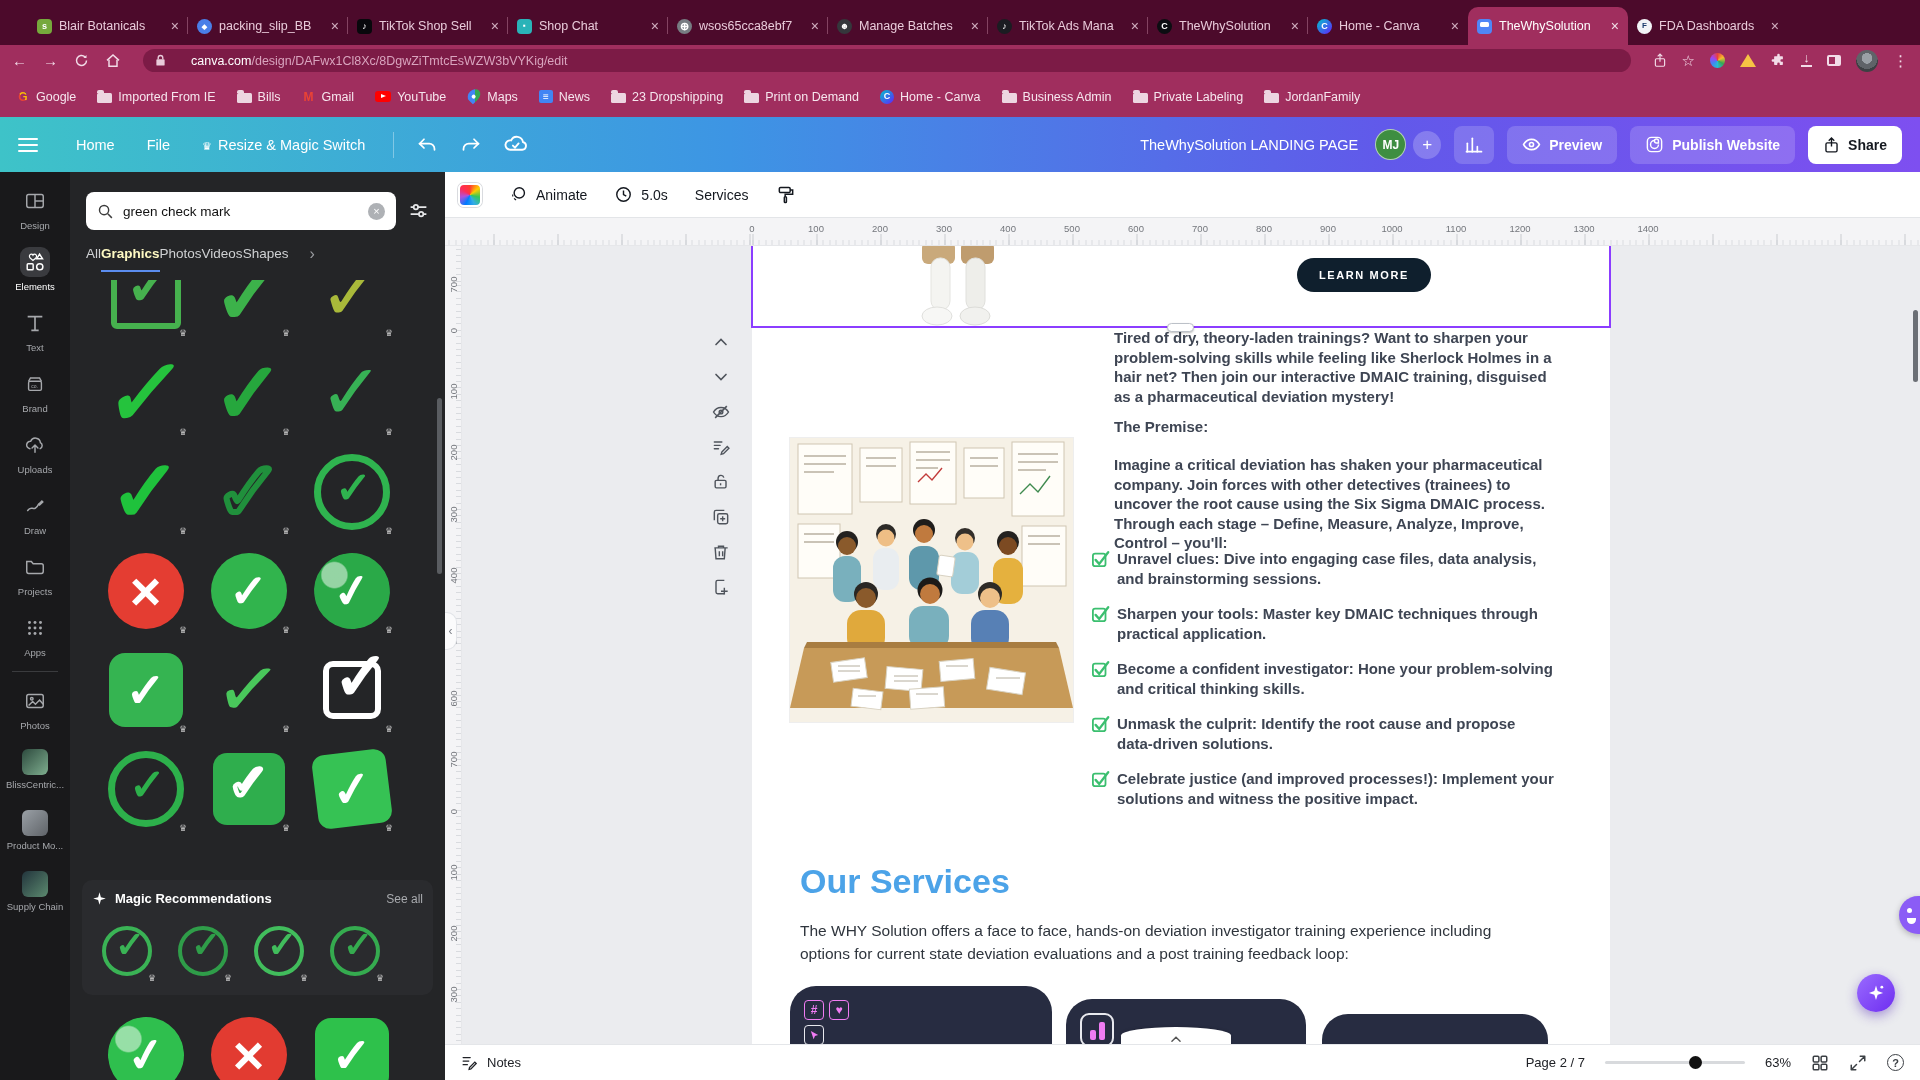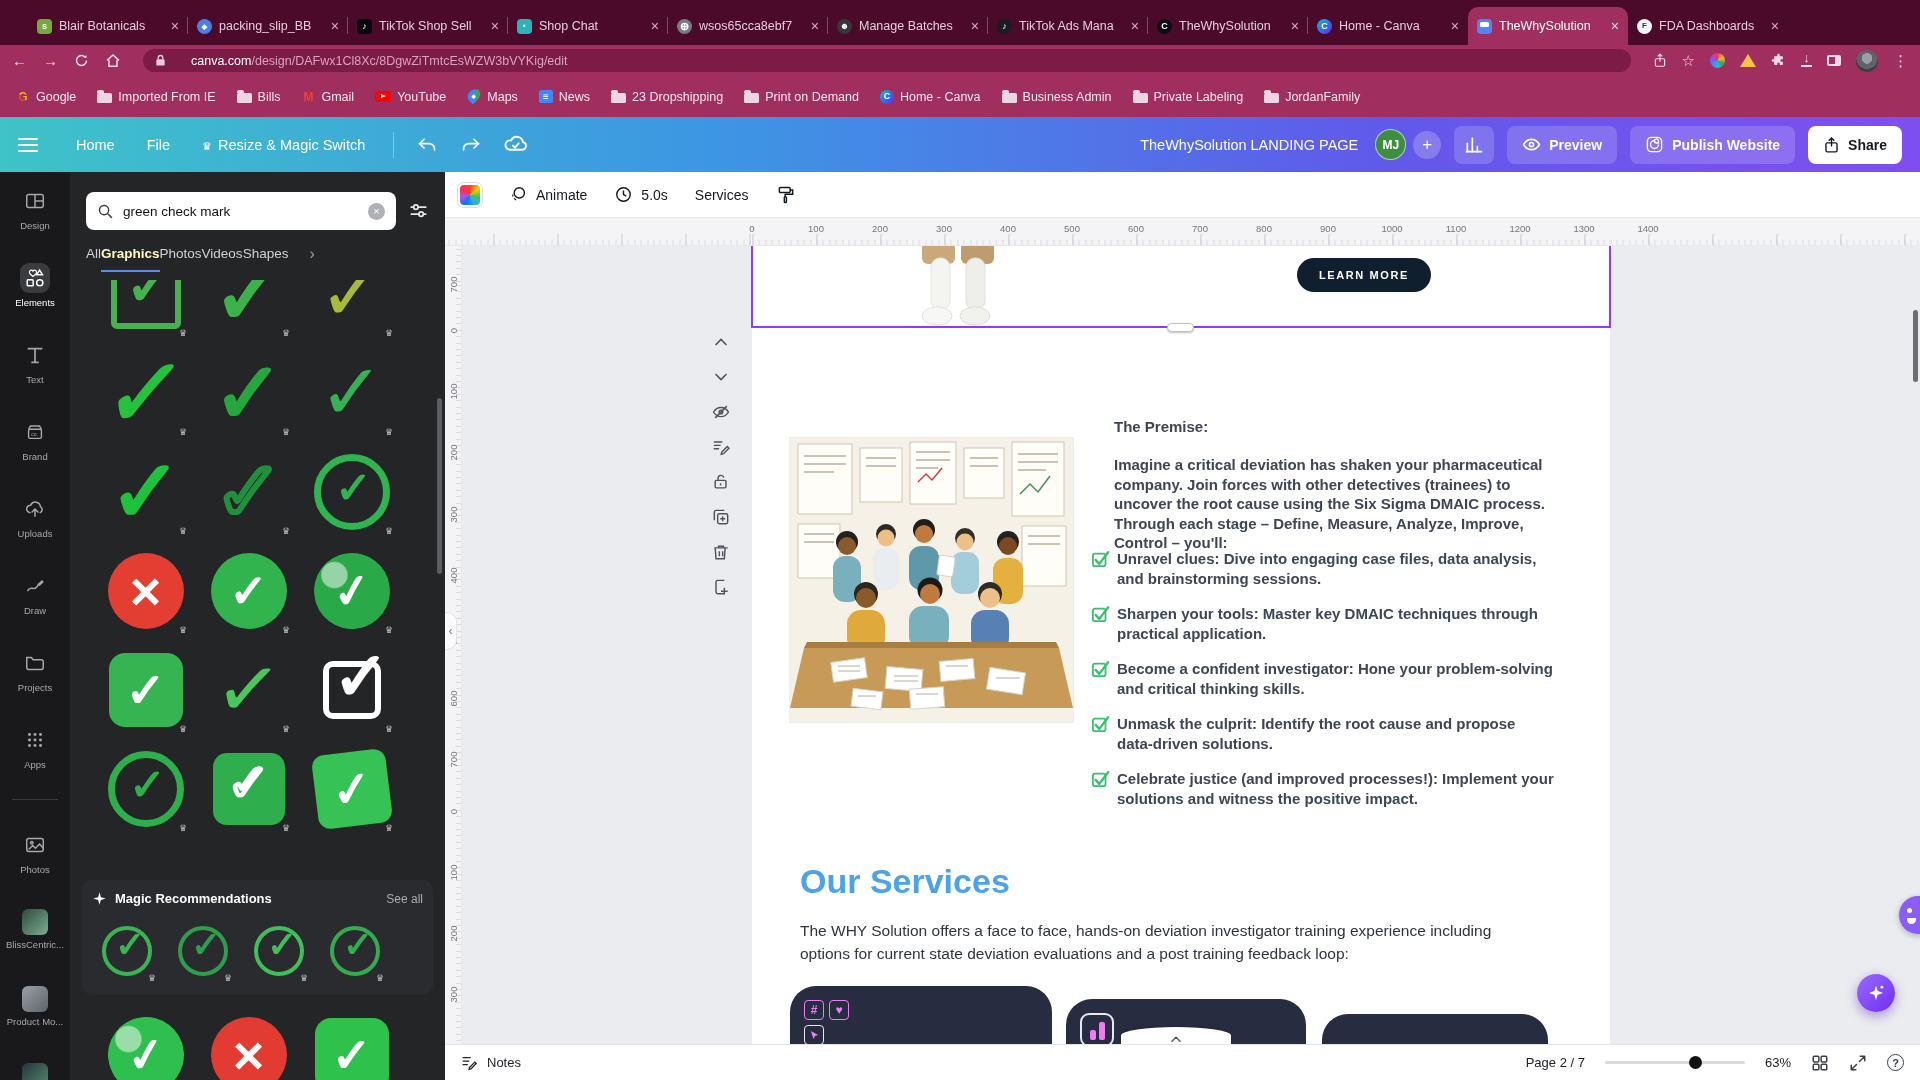--- a/index.html
+++ b/index.html
@@ -66,21 +66,21 @@
   .hdr-right{margin-left:auto;display:flex;align-items:center;gap:13px}
   .doc-title{font-weight:500;margin-right:4px}
   .avatar-mj{width:31px;height:31px;border-radius:50%;background:#3E8E41;display:flex;align-items:center;justify-content:center;font-size:12px;font-weight:700;border:1.5px solid rgba(255,255,255,.6)}
   .add-member{width:28px;height:28px;border-radius:50%;background:rgba(255,255,255,.22);display:flex;align-items:center;justify-content:center;font-size:17px;margin-left:-6px}
   .hbtn{height:38px;border-radius:8px;background:rgba(255,255,255,.17);display:flex;align-items:center;gap:8px;padding:0 15px;font-weight:600;font-size:14px}
   .hbtn.icon-only{padding:0 10px}
   .hbtn.share{background:#fff;color:#14181f}
 
   
   .workspace{display:flex;height:908px;flex:none}
-  .rail{width:70px;background:#19191B;display:flex;flex-direction:column;align-items:center;padding-top:8px;gap:21px;flex:none;overflow:hidden}
+  .rail{width:70px;background:#19191B;display:flex;flex-direction:column;align-items:center;padding-top:8px;gap:5px;flex:none;overflow:hidden}
   .rail-item{width:64px;height:56px;display:flex;flex-direction:column;align-items:center;justify-content:center;gap:4px;color:#A6A8AC;font-size:9.5px;border-radius:8px;flex:none}
   .rail-item .ric{width:30px;height:30px;display:flex;align-items:center;justify-content:center;border-radius:9px}
   .rail-item.active{color:#fff}
   .rail-item.active .ric{background:#3A3B3F}
   .rail-div{width:46px;height:1px;background:#3a3b3e;margin:3px 0;flex:none}
   .rthumb{width:26px;height:26px;border-radius:6px}
   .t1{background:linear-gradient(135deg,#2d4a3e,#7fae8f)}
   .t2{background:linear-gradient(135deg,#9aa0a6,#5f6368)}
   .t3{background:linear-gradient(135deg,#22343c,#5c8a6f)}
   .rail-label{max-width:62px;overflow:hidden;white-space:nowrap}
@@ -882,20 +882,21 @@
             <rect x="41" y="-4" width="33" height="22" rx="6" fill="#bf9c6e"></rect>
             <rect x="11" y="12" width="19" height="52" rx="9" fill="#f4f4f1" stroke="#e4e4e0"></rect>
             <rect x="46" y="12" width="19" height="52" rx="9" fill="#eeeeea" stroke="#e0e0dc"></rect>
             <ellipse cx="17" cy="70" rx="15" ry="9" fill="#f7f7f5" stroke="#e0e0dd"></ellipse>
             <ellipse cx="55" cy="70" rx="15" ry="9" fill="#f1f1ee" stroke="#dcdcd8"></ellipse>
           </svg>
           <div class="learn-more">LEARN MORE</div>
           <div class="p1sel"></div>
           <div class="sel-handle"></div>
 
+          <div class="ptext intro">Tired of dry, theory-laden trainings? Want to sharpen your problem-solving skills while feeling like Sherlock Holmes in a hair net? Then join our interactive DMAIC training, disguised as a pharmaceutical deviation mystery!</div>
           <div class="ptext premise-label">The Premise:</div>
           <div class="ptext premise-body">Imagine a critical deviation has shaken your pharmaceutical company. Join forces with other detectives (trainees) to uncover the root cause using the Six Sigma DMAIC process. Through each stage – Define, Measure, Analyze, Improve, Control – you'll:</div>
 
           <svg class="illus" viewBox="0 0 283 284">
             <rect width="283" height="284" fill="#f6f1e6"></rect>
             <g fill="#fffdf8" stroke="#cfc6b2">
               <rect x="8" y="6" width="54" height="70"></rect>
                 <rect x="70" y="10" width="42" height="54"></rect>
               <rect x="120" y="4" width="46" height="62"></rect>
                 <rect x="174" y="10" width="40" height="50"></rect>

